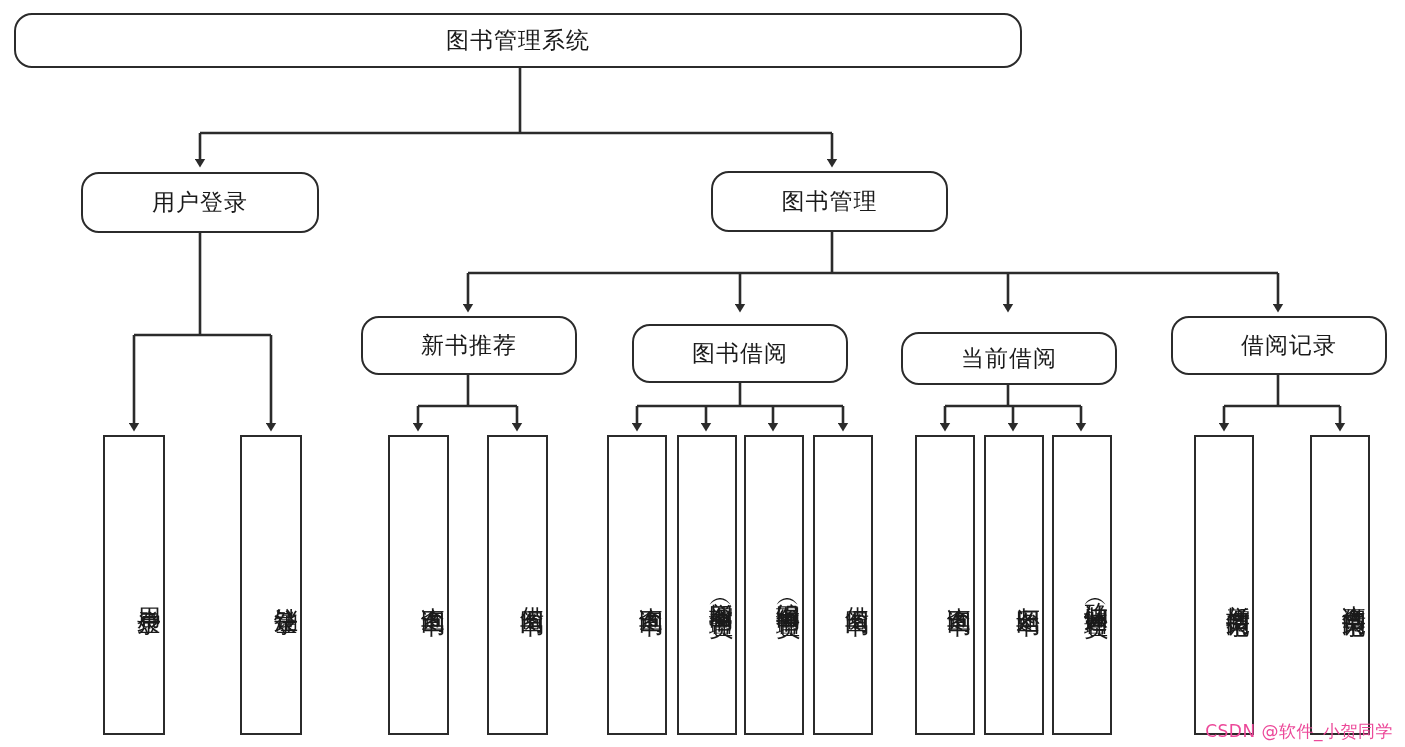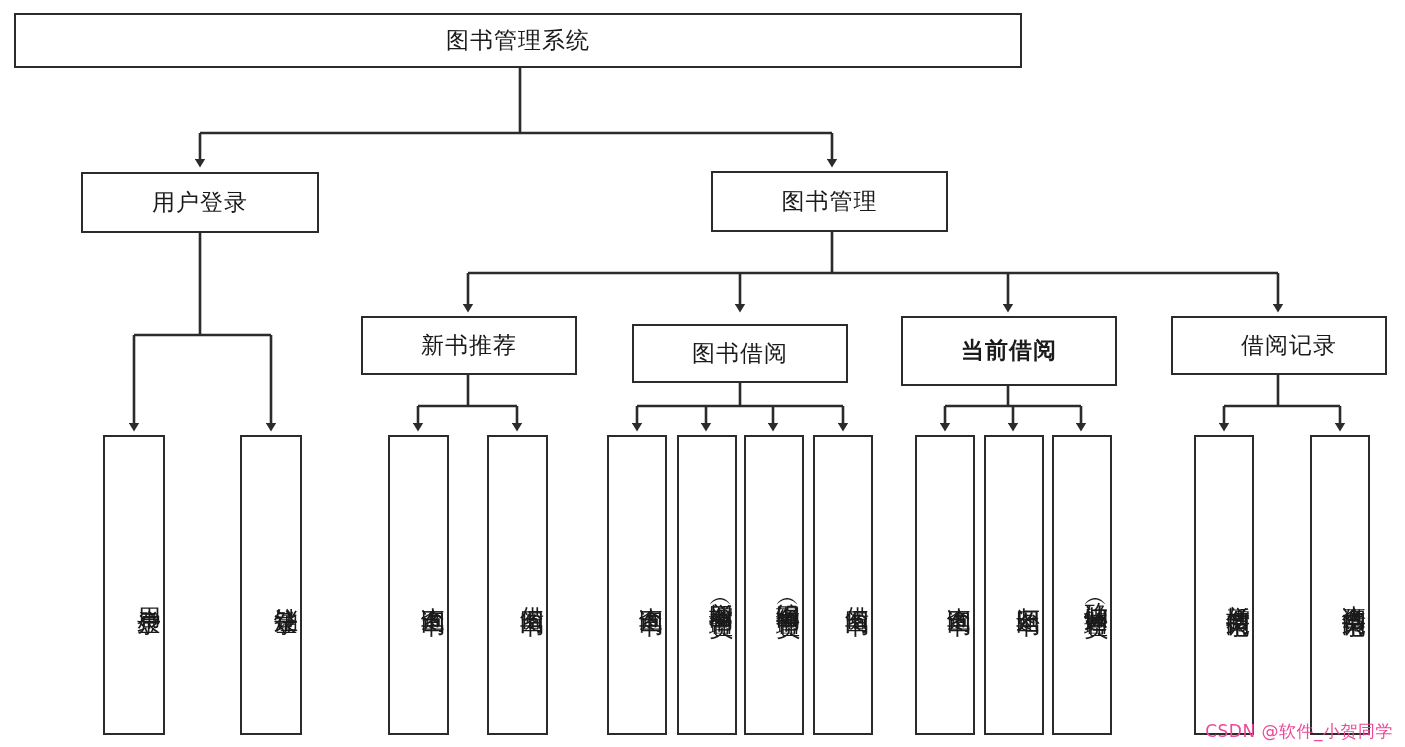--- a/index.html
+++ b/index.html
@@ -28,20 +28,21 @@
     border:2.5px solid #2b2b2b;
     display:flex;
     align-items:center;
     justify-content:center;
     color:#1a1a1a;
   }
   .node.h{
     font-size:23px;
     letter-spacing:1px;
     line-height:1.2;
+    border-radius:18px;
   }
   .node.v{
     writing-mode:vertical-rl;
     text-orientation:upright;
     align-items:flex-start;
     justify-content:center;
     padding-top:14px;
     font-size:24px;
     line-height:1.18;
     letter-spacing:2px;
@@ -133,21 +134,21 @@
   </div>
 
   <div class="node h" style="left:361px;top:316px;width:216px;height:59px;">
     <span>新书推荐</span>
   </div>
 
   <div class="node h" style="left:632px;top:324px;width:216px;height:59px;">
     <span>图书借阅</span>
   </div>
 
-  <div class="node h" style="left:901px;top:316px;width:216px;height:70px;font-weight:bold;">
+  <div class="node h" style="left:901px;top:332px;width:216px;height:53px;">
     <span>当前借阅</span>
   </div>
 
   <div class="node h" style="left:1171px;top:316px;width:216px;height:59px;padding-left:20px;">
     <span>借阅记录</span>
   </div>
 
   <div class="node v" style="left:103px;top:435px;width:62px;height:300px;">
     <span>用户登录</span>
   </div>

